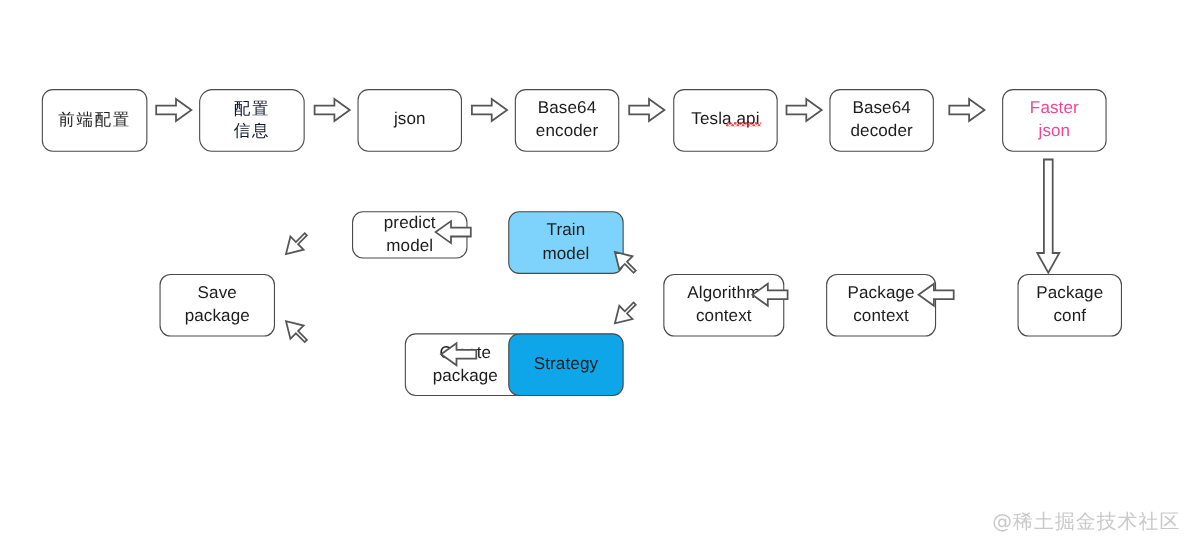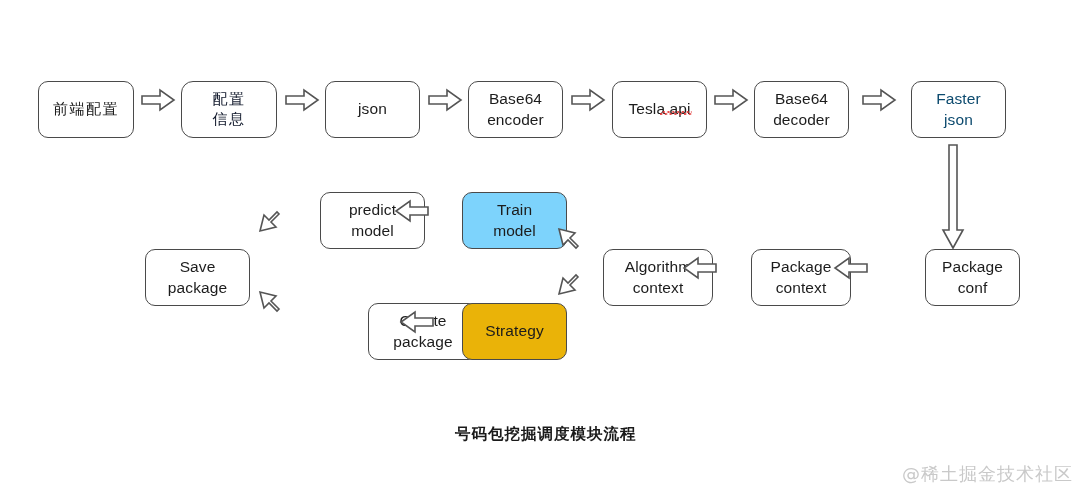--- a/index.html
+++ b/index.html
@@ -100,25 +100,25 @@
         <span class="lbl">Base64
 encoder</span>
       </div>
       <div class="node" style="left: 612px; top: 81px; width: 95px; height: 57px; border-color: rgb(74, 74, 74); background: rgb(255, 255, 255); color: rgb(28, 28, 28); text-align: right;">
         <span class="lbl spell">Tesla api<span class="squiggle"></span></span>
       </div>
       <div class="node" style="left: 754px; top: 81px; width: 95px; height: 57px; border-color: rgb(74, 74, 74); background: rgb(255, 255, 255); color: rgb(28, 28, 28);">
         <span class="lbl">Base64
 decoder</span>
       </div>
-      <div class="node" style="left: 911px; top: 81px; width: 95px; height: 57px; border-color: rgb(74, 74, 74); background: rgb(255, 255, 255); color: #0c4a6e;">
+      <div class="node" style="left: 911px; top: 81px; width: 95px; height: 57px; border-color: rgb(74, 74, 74); background: rgb(255, 255, 255); color: #ec4899;">
         <span class="lbl">Faster
 json</span>
       </div>
-      <div class="node" style="left: 320px; top: 192px; width: 105px; height: 57px; border-color: rgb(74, 74, 74); background: rgb(255, 255, 255); color: rgb(28, 28, 28);">
+      <div class="node" style="left: 320px; top: 192px; width: 105px; height: 43px; border-color: rgb(74, 74, 74); background: rgb(255, 255, 255); color: rgb(28, 28, 28);">
         <span class="lbl">predict
 model</span>
       </div>
       <div class="node" style="left: 462px; top: 192px; width: 105px; height: 57px; border-color: rgb(74, 74, 74); background: #7dd3fc; color: rgb(28, 28, 28);">
         <span class="lbl">Train
 model</span>
       </div>
       <div class="node" style="left: 145px; top: 249px; width: 105px; height: 57px; border-color: rgb(74, 74, 74); background: rgb(255, 255, 255); color: rgb(28, 28, 28);">
         <span class="lbl">Save
 package</span>
@@ -132,21 +132,21 @@
 context</span>
       </div>
       <div class="node" style="left: 925px; top: 249px; width: 95px; height: 57px; border-color: rgb(74, 74, 74); background: rgb(255, 255, 255); color: rgb(28, 28, 28);">
         <span class="lbl">Package
 conf</span>
       </div>
       <div class="node" style="left: 320px; top: 303px; width: 110px; height: 57px; border-color: rgb(74, 74, 74); background: rgb(255, 255, 255); color: rgb(28, 28, 28); margin-left: 48px;">
         <span class="lbl">Create
 package</span>
       </div>
-      <div class="node" style="left: 462px; top: 303px; width: 105px; height: 57px; border-color: rgb(74, 74, 74); background: #eab308; color: rgb(28, 28, 28);">
+      <div class="node" style="left: 462px; top: 303px; width: 105px; height: 57px; border-color: rgb(74, 74, 74); background: #0ea5e9; color: rgb(28, 28, 28);">
         <span class="lbl">Strategy</span>
       </div>
     </div>
   <div id="edges-layer">
       <div class="arrow" style="left: 141px; top: 89px;">
         <svg width="34" height="22" viewBox="0 0 34 22">
           <polygon points="1,7 19,7 19,1 33,11 19,21 19,15 1,15" fill="#ffffff" stroke="#555555" stroke-width="1.6" stroke-linejoin="miter"></polygon>
         </svg>
       </div>
       <div class="arrow" style="left: 285px; top: 89px;">
@@ -214,17 +214,16 @@
           <polygon points="32,2 24,10 29,15 13,19 17,3 22,8 30,0" fill="#ffffff" stroke="#555555" stroke-width="1.6" stroke-linejoin="miter"></polygon>
         </svg>
       </div>
       <div class="arrow" style="left: 247px; top: 278px;">
         <svg width="34" height="34" viewBox="0 0 34 34">
           <polygon points="32,31 24,23 29,18 13,14 17,30 22,25 30,33" fill="#ffffff" stroke="#555555" stroke-width="1.6" stroke-linejoin="miter"></polygon>
         </svg>
       </div>
     </div>
 
-  <div class="caption" style="left:455px; top:424px;">号码包挖掘调度模块流程</div>
 
   <div class="watermark" style="left:902px; top:462px;">@稀土掘金技术社区</div>
 
 </div>
 
 </body></html>

